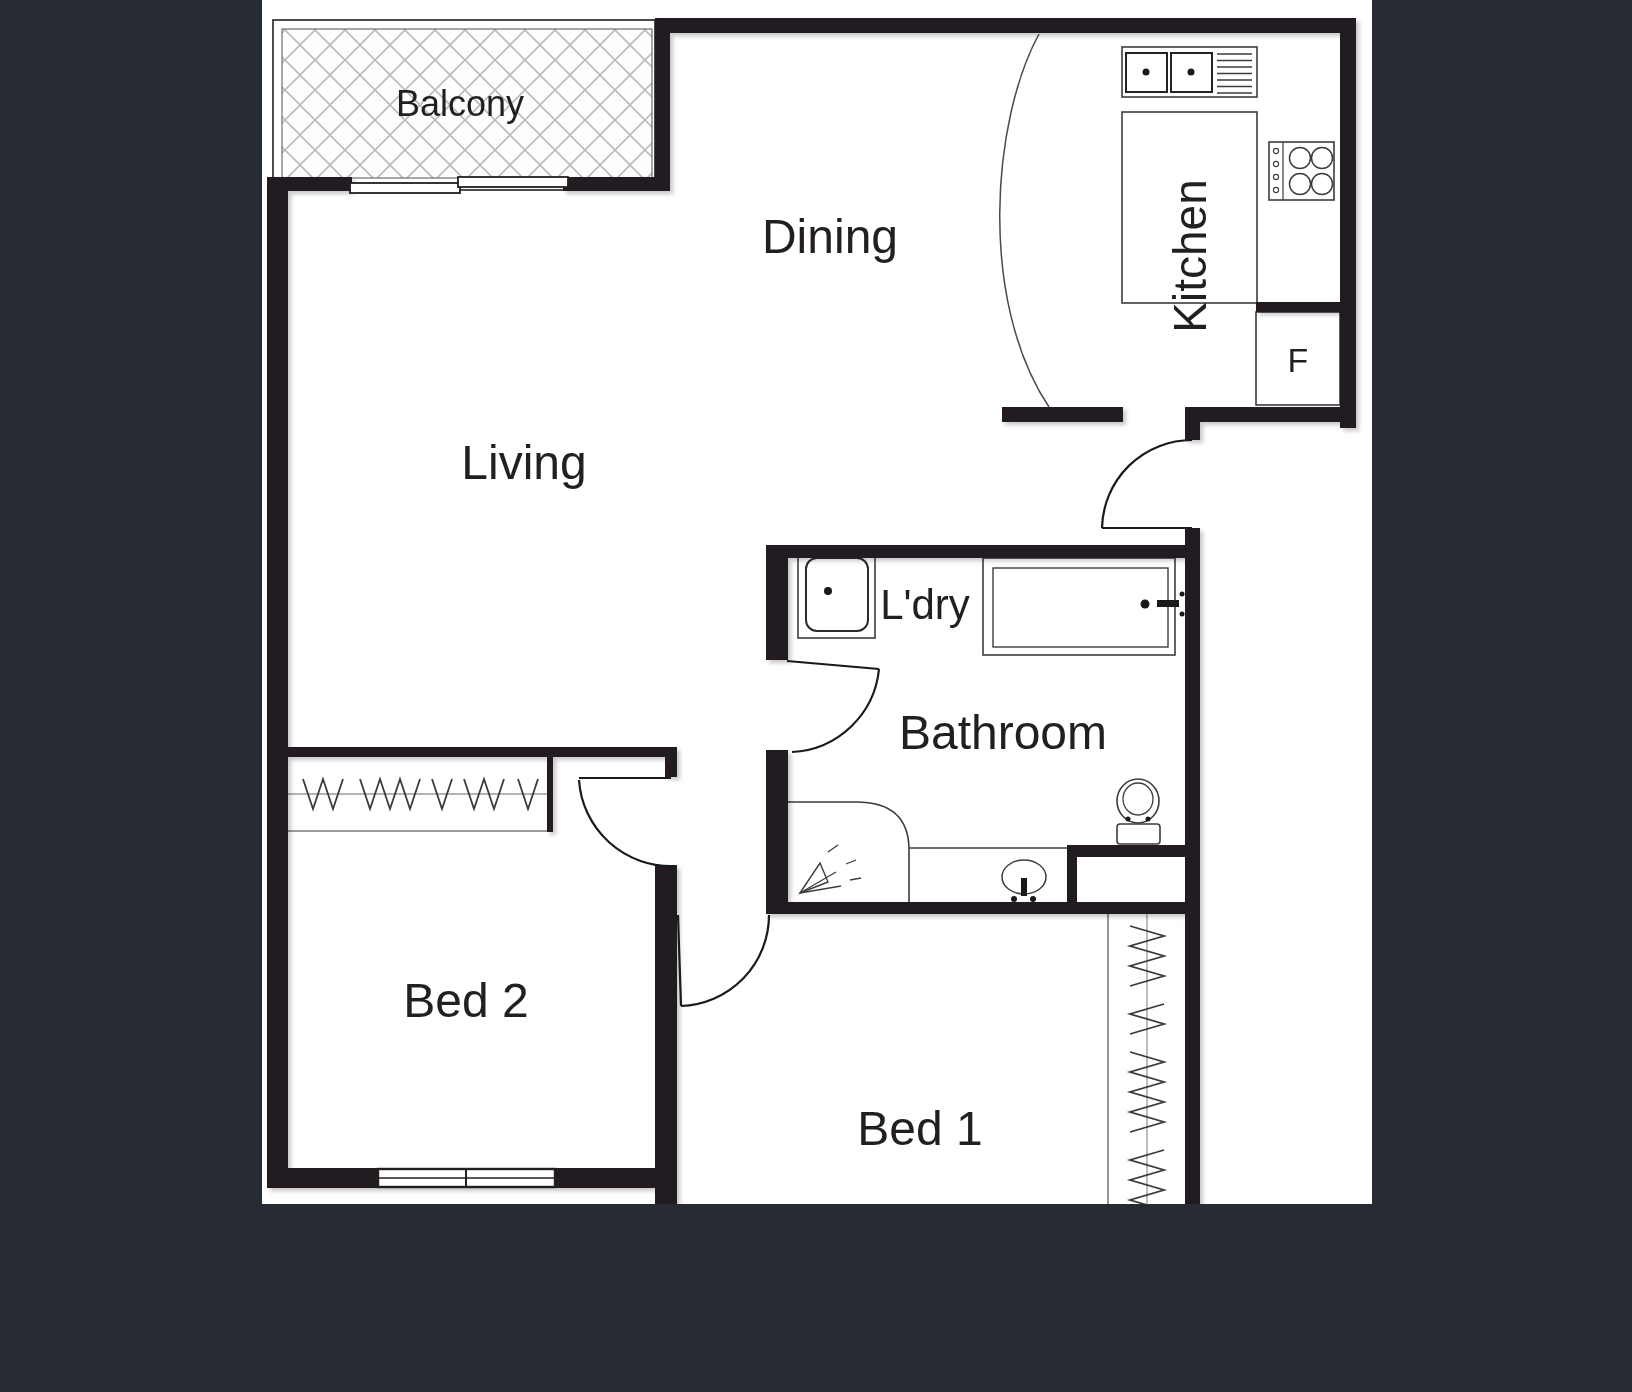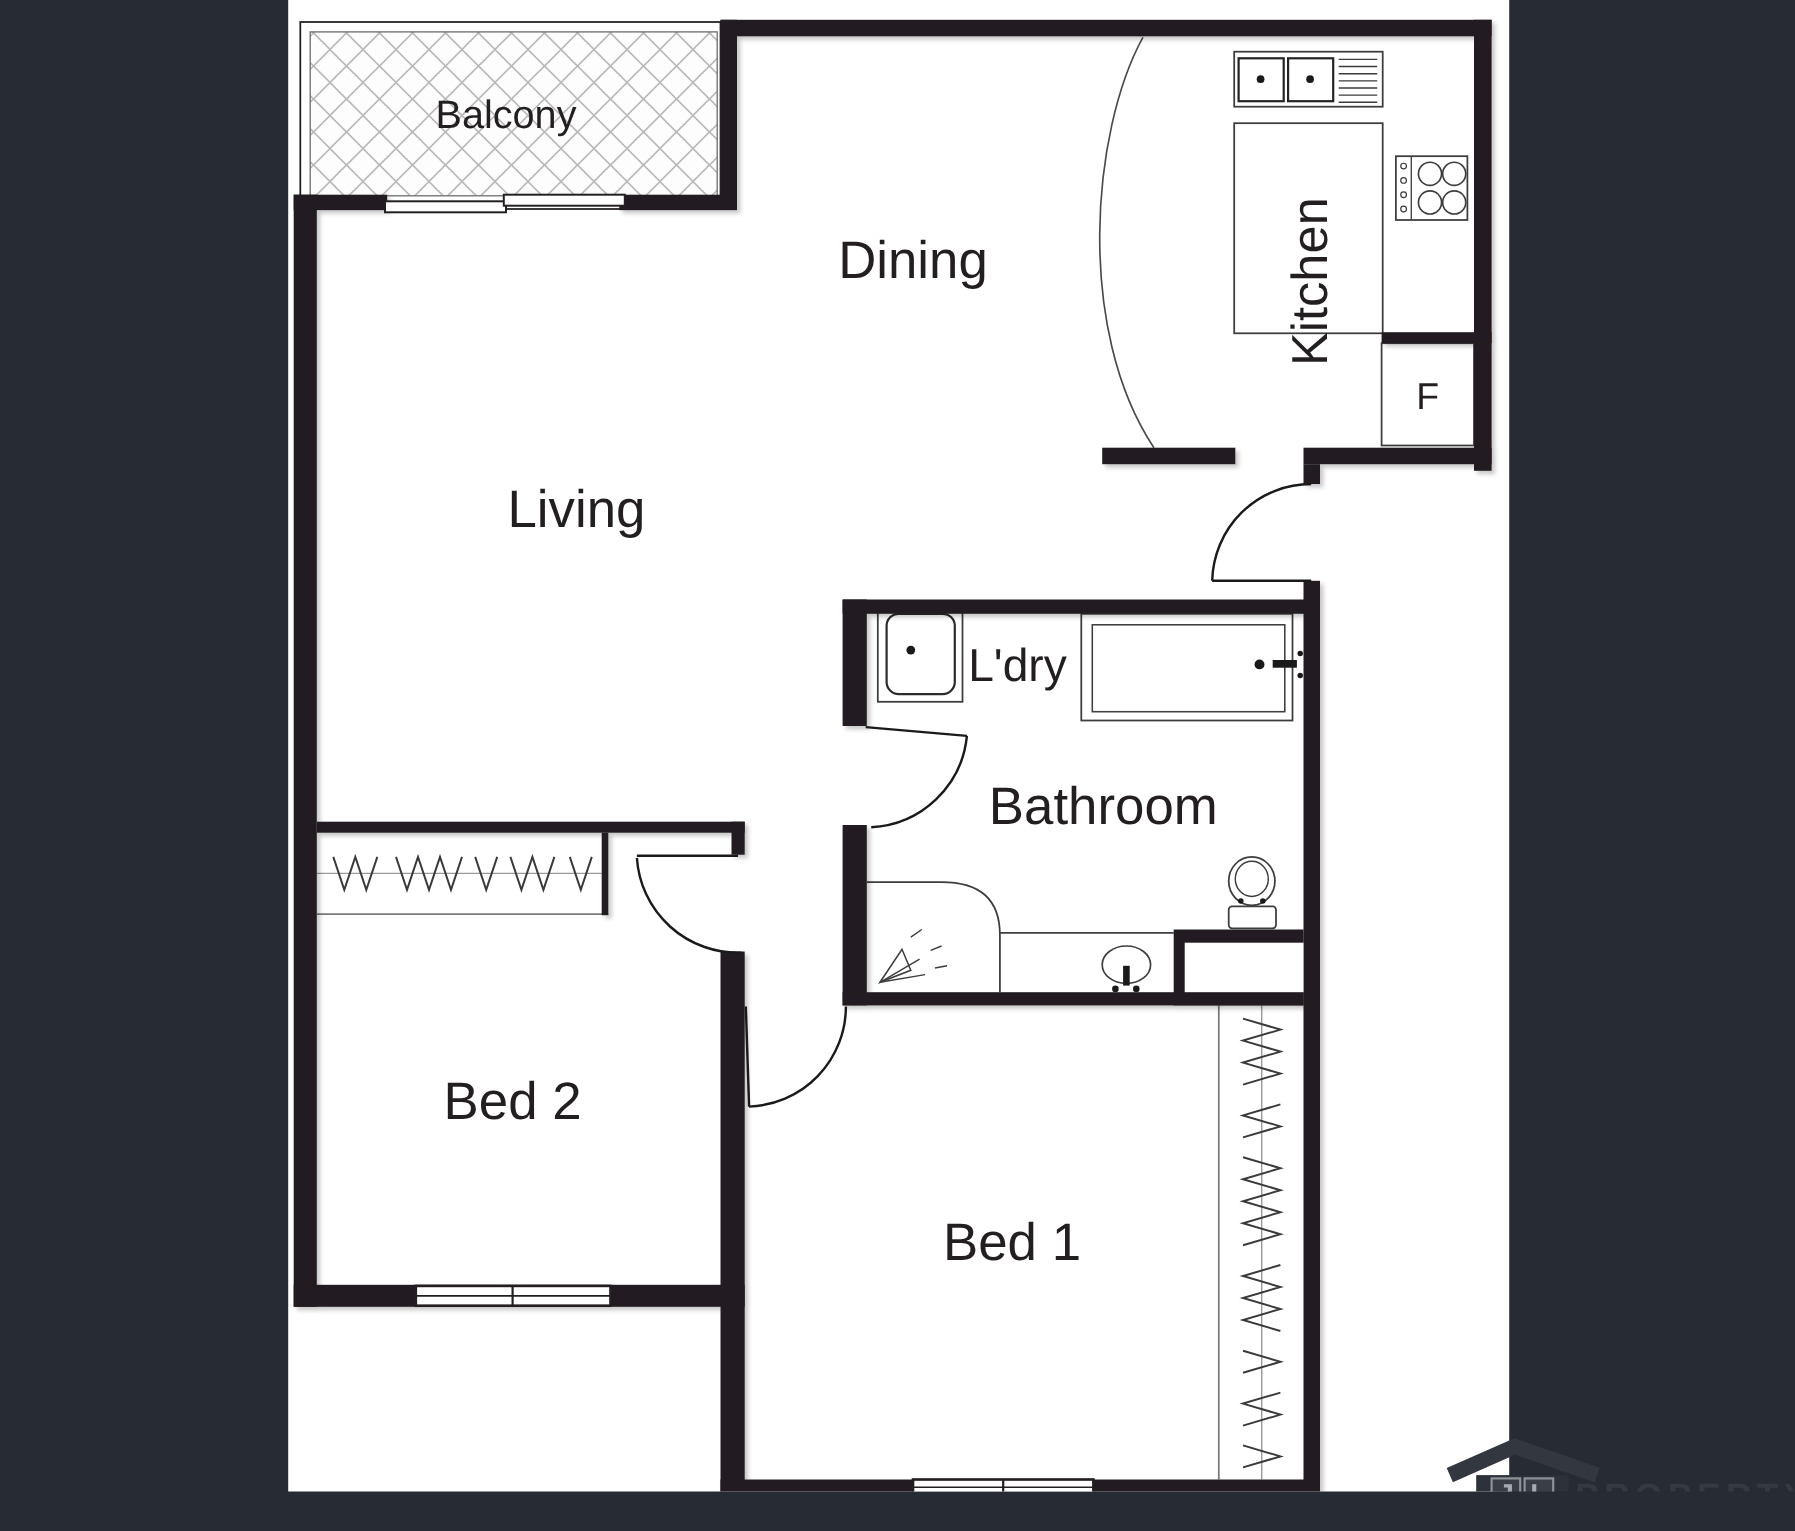--- a/index.html
+++ b/index.html
@@ -1,16 +1,16 @@
 <!DOCTYPE html>
 <html><head>
 <meta charset="utf-8">
 <style>
   html,body{margin:0;padding:0;background:#262b34;}
-  .stage{width:1632px;height:1356px;position:relative;overflow:hidden;}
+  .stage{width:1632px;height:1204px;position:relative;overflow:hidden;}
   svg{display:block;}
   text{font-family:"Liberation Sans",sans-serif;fill:#231f20;}
   .room-label{font-size:48px;}
   .small-label{font-size:42px;}
   .balcony-label{font-size:36px;}
   .fridge-label{font-size:34px;}
   .kitchen-label{font-size:46px;}
   .thin{fill:none;stroke:#4a4a4a;stroke-width:1.5;}
   .fix{fill:#ffffff;stroke:#3d3d3d;stroke-width:1.6;}
   .door{fill:none;stroke:#1a1a1a;stroke-width:2.2;}

